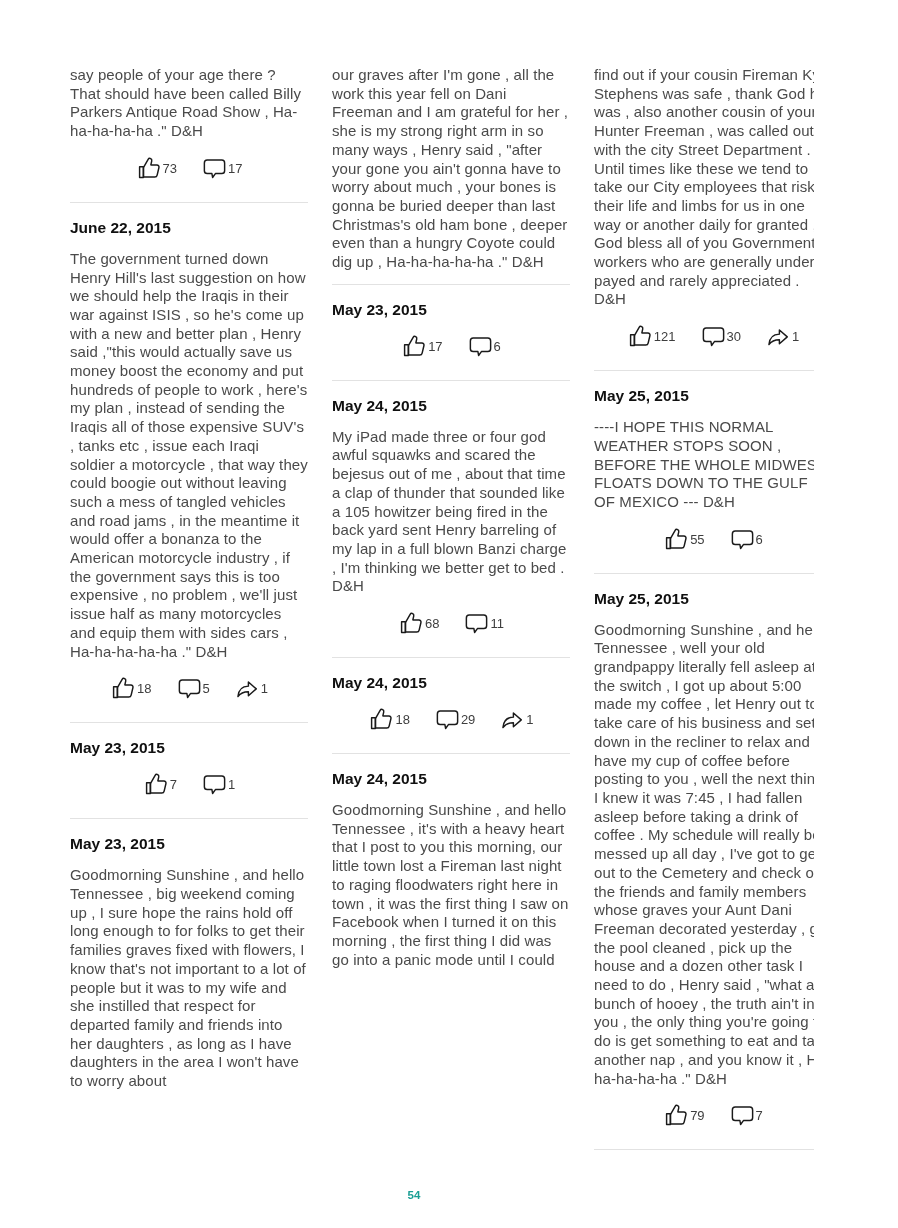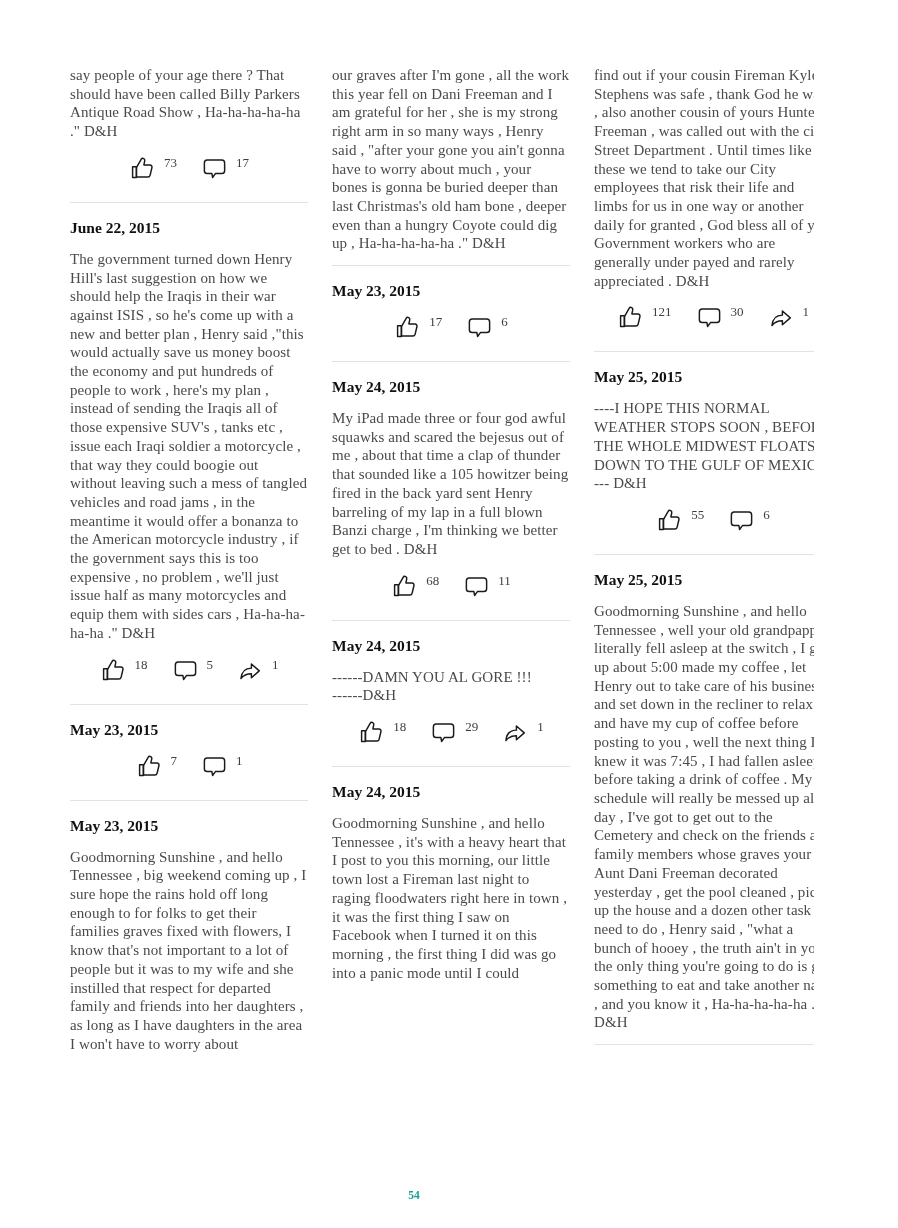--- a/index.html
+++ b/index.html
@@ -1,38 +1,38 @@
 <!DOCTYPE html>
 <html style="--accent: #1a9e94;"><head>
 <meta charset="utf-8">
 <style>
   html,body { margin:0; padding:0; background:#ffffff; }
   .page {
     position:relative; width:814px; height:1228px; background:#ffffff;
-    font-family:Liberation Serif, serif; overflow:hidden;
+    font-family:Liberation Sans, sans-serif; overflow:hidden;
   }
   .columns {
     position:absolute; left:70px; top:66px; width:762px;
     display:flex; gap:24px; align-items:flex-start;
   }
   .column { width:238px; flex:0 0 238px; }
   .post-text {
     margin:0 0 12px 0; font-size:15px; line-height:18.7px;
     color:#4a4a4a; white-space:pre-line; letter-spacing:0.1px;
   }
   .post-date {
     margin:0 0 13px 0; font-size:15.5px; line-height:18px;
     font-weight:bold; color:#101010;
   }
   .divider { border-top:1px solid #e2e2e2; height:0; margin:0 0 16px 0; }
   .stats {
     display:flex; justify-content:center; align-items:center;
     gap:24px; margin:14px 0 20px 0;
   }
-  .stat-group { display:flex; align-items:flex-start; gap:8px; }
+  .stat-group { display:flex; align-items:center; }
   .stat-icon { width:27px; height:27px; color:#1a1a1a; }
   .stat-icon svg { width:100%; height:100%; display:block; }
   .stat-count { font-size:13px; color:#3e3e3e; }
   .page-number {
     position:absolute; left:0; right:0; top:1189px; text-align:center;
     font-size:11.5px; font-weight:bold; color:var(--accent,#1a9e94);padding-left:14px;
   }
 </style>
 </head>
 <body>
@@ -155,22 +155,20 @@
             <span class="stat-icon">
               <svg viewBox="0 0 24 24" fill="none" stroke="currentColor" stroke-width="1.3" stroke-linejoin="round">
                 <path d="M5.5 4.5h13c1.4 0 2.5 1.1 2.5 2.5v7c0 1.4-1.1 2.5-2.5 2.5h-5.7l-2.5 3.5-.6-3.5H5.5C4.1 16.5 3 15.4 3 14V7c0-1.4 1.1-2.5 2.5-2.5z"></path>
               </svg>
             </span>
             <span class="stat-count">11</span>
           </span>
         </div>
         <div class="divider"></div>
         <h3 class="post-date">May 24, 2015</h3>
-        <p class="post-text">------DAMN YOU AL GORE !!!
-------D&amp;H</p>
         <div class="stats">
           <span class="stat-group">
             <span class="stat-icon">
               <svg viewBox="0 0 24 24" fill="none" stroke="currentColor" stroke-width="1.3" stroke-linejoin="round">
                 <path d="M3.2 10.4h3.4V20H3.2z"></path>
                 <path d="M6.6 11.2l4.2-7.4c.4-.7 1.2-1 2-0.7.9.3 1.4 1.2 1.2 2.1l-.8 3.6h5.4c1.2 0 2.1 1.1 1.8 2.3l-1.6 6.8c-.2 1-1.1 1.7-2.1 1.7H6.6z"></path>
               </svg>
             </span>
             <span class="stat-count">18</span>
           </span>
@@ -242,17 +240,36 @@
               <svg viewBox="0 0 24 24" fill="none" stroke="currentColor" stroke-width="1.3" stroke-linejoin="round">
                 <path d="M5.5 4.5h13c1.4 0 2.5 1.1 2.5 2.5v7c0 1.4-1.1 2.5-2.5 2.5h-5.7l-2.5 3.5-.6-3.5H5.5C4.1 16.5 3 15.4 3 14V7c0-1.4 1.1-2.5 2.5-2.5z"></path>
               </svg>
             </span>
             <span class="stat-count">6</span>
           </span>
         </div>
         <div class="divider"></div>
         <h3 class="post-date">May 25, 2015</h3>
         <p class="post-text">Goodmorning Sunshine , and hello Tennessee , well your old grandpappy literally fell asleep at the switch , I got up about 5:00 made my coffee , let Henry out to take care of his business and set down in the recliner to relax and have my cup of coffee before posting to you , well the next thing I knew it was 7:45 , I had fallen asleep before taking a drink of coffee . My schedule will really be messed up all day , I've got to get out to the Cemetery and check on the friends and family members whose graves your Aunt Dani Freeman decorated yesterday , get the pool cleaned , pick up the house and a dozen other task I need to do , Henry said , "what a bunch of hooey , the truth ain't in you , the only thing you're going to do is get something to eat and take another nap , and you know it , Ha-ha-ha-ha-ha ." D&amp;H</p>
+        <div class="stats">
+          <span class="stat-group">
+            <span class="stat-icon">
+              <svg viewBox="0 0 24 24" fill="none" stroke="currentColor" stroke-width="1.3" stroke-linejoin="round">
+                <path d="M3.2 10.4h3.4V20H3.2z"></path>
+                <path d="M6.6 11.2l4.2-7.4c.4-.7 1.2-1 2-0.7.9.3 1.4 1.2 1.2 2.1l-.8 3.6h5.4c1.2 0 2.1 1.1 1.8 2.3l-1.6 6.8c-.2 1-1.1 1.7-2.1 1.7H6.6z"></path>
+              </svg>
+            </span>
+            <span class="stat-count">79</span>
+          </span>
+          <span class="stat-group">
+            <span class="stat-icon">
+              <svg viewBox="0 0 24 24" fill="none" stroke="currentColor" stroke-width="1.3" stroke-linejoin="round">
+                <path d="M5.5 4.5h13c1.4 0 2.5 1.1 2.5 2.5v7c0 1.4-1.1 2.5-2.5 2.5h-5.7l-2.5 3.5-.6-3.5H5.5C4.1 16.5 3 15.4 3 14V7c0-1.4 1.1-2.5 2.5-2.5z"></path>
+              </svg>
+            </span>
+            <span class="stat-count">7</span>
+          </span>
+        </div>
         <div class="divider"></div>
       </div>
     </div>
   <div class="page-number">54</div>
 </div>
 
 </body></html>

